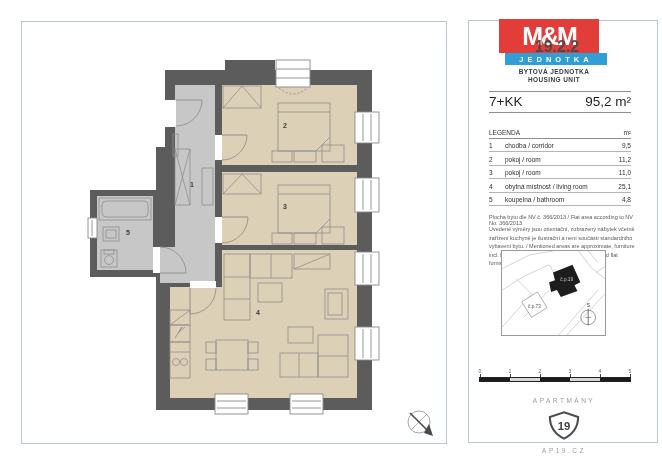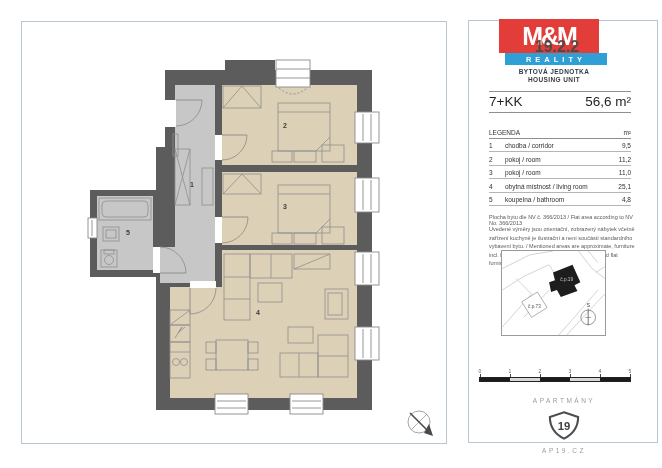--- a/index.html
+++ b/index.html
@@ -223,30 +223,30 @@
       </g>
     </svg>
   </div>
 
   <div class="side-panel">
 
     <div class="logo-red">
       <span>M&amp;M</span>
     </div>
     <div class="logo-blue">
-      <span>REALITY</span>
+      <span>JEDNOTKA</span>
     </div>
     <div class="unit-number">19.2.2</div>
     <div class="subtitle cs">BYTOVÁ JEDNOTKA</div>
     <div class="subtitle en">HOUSING UNIT</div>
 
     <div class="rule" style="top:70px"></div>
     <div class="specs">
       <span class="disposition">7+KK</span>
-      <span class="area">56,6 m²</span>
+      <span class="area">95,2 m²</span>
     </div>
     <div class="rule" style="top:91px"></div>
 
     <div class="legend">
       <div class="legend-row head">
         <span class="legend-name">LEGENDA</span>
         <span class="legend-area">m²</span>
       </div>
       <div class="legend-row">
         <span class="legend-num">1</span>

